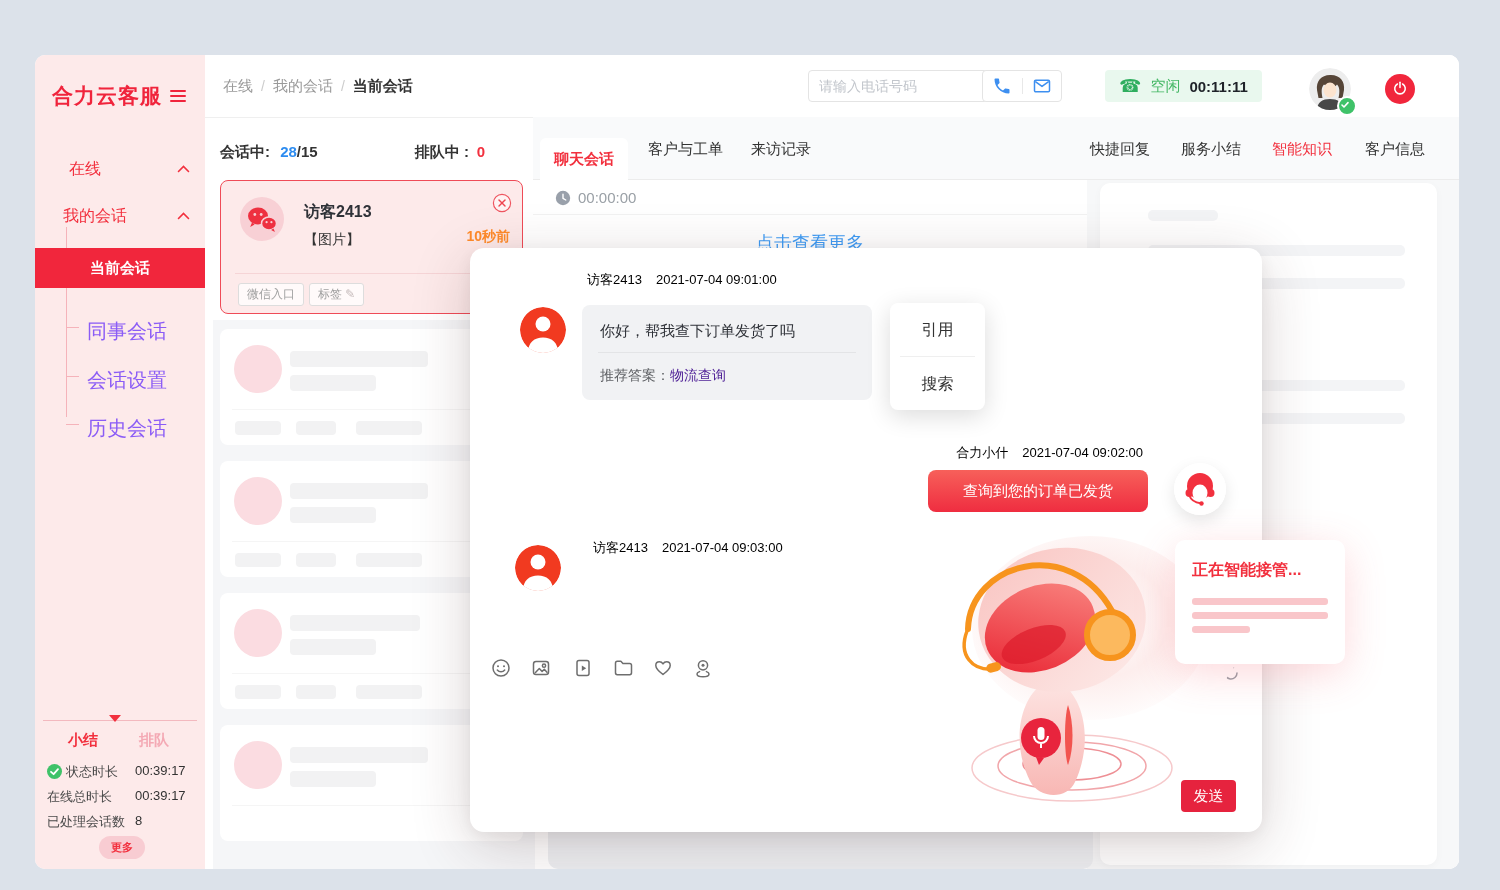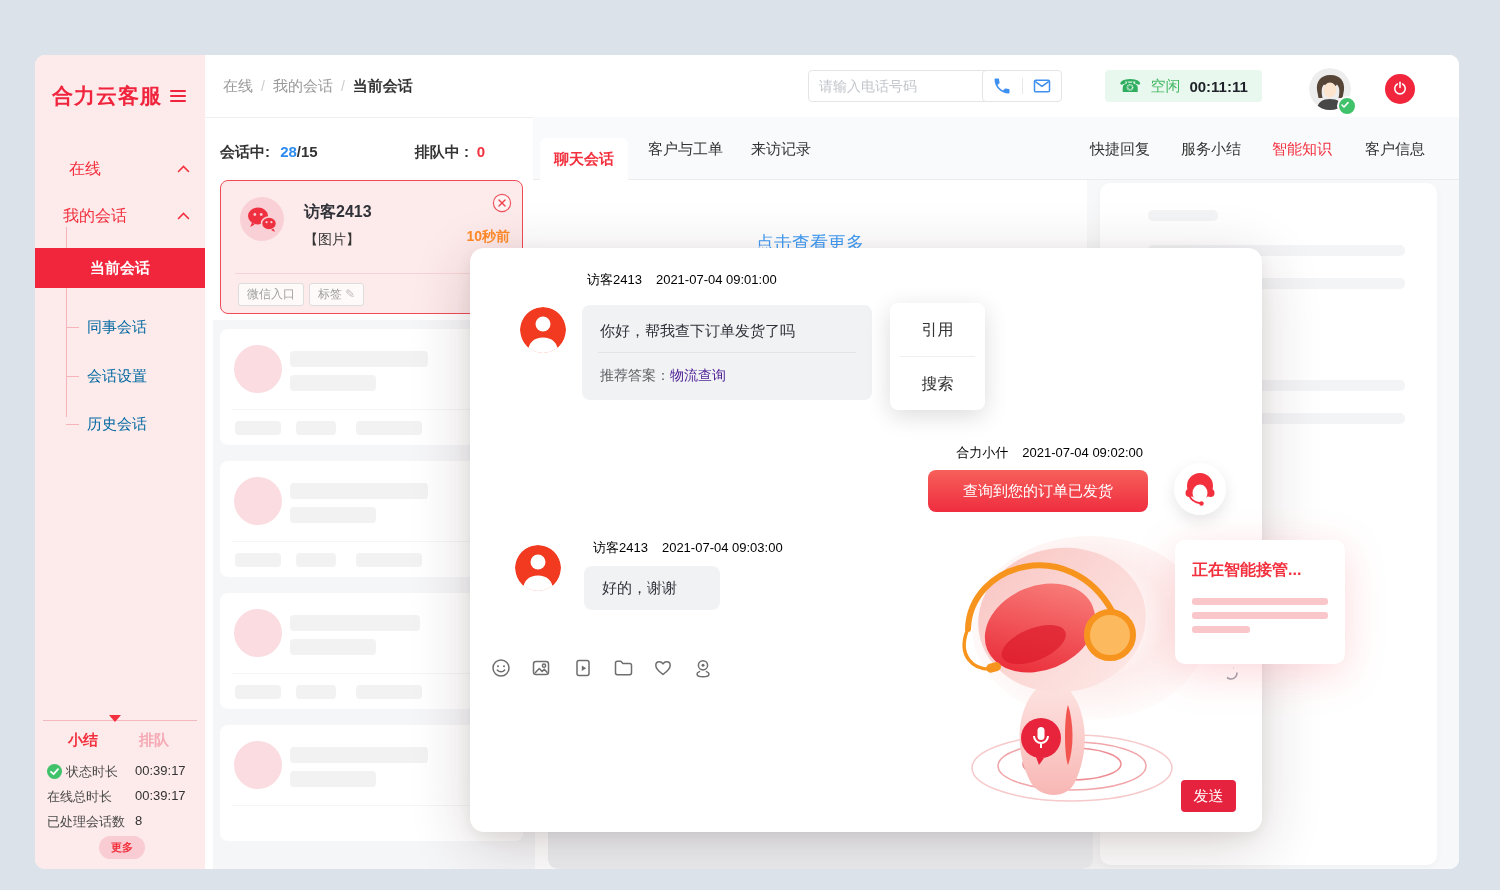--- a/index.html
+++ b/index.html
@@ -8,21 +8,21 @@
   .window{position:absolute;left:35px;top:35px;width:1424px;height:814px;background:#fff;border-radius:10px;overflow:hidden;}
   
   .sidebar{position:absolute;left:0;top:0;width:170px;height:814px;background:#fdeaea;}
   .logo-text{position:absolute;left:17px;top:27px;font-size:21px;font-weight:bold;color:#f0243c;letter-spacing:1px;}
   .hamburger{position:absolute;left:134px;top:34px;}
   .menu-item{position:absolute;color:#f2303e;font-size:16px;}
   .chev{position:absolute;left:142px;}
   .tree-v{position:absolute;left:31px;top:172px;width:1px;height:190px;background:#f5b3ba;}
   .tree-h{position:absolute;left:31px;width:13px;height:1px;background:#f5b3ba;}
   .active-bar{position:absolute;left:0;top:193px;width:170px;height:40px;background:#f1263c;color:#fff;font-size:15px;line-height:40px;text-align:center;font-weight:bold;}
-  .sub-item{position:absolute;left:52px;color:#0369a1;font-size:15px;}
+  .sub-item{position:absolute;left:52px;color:#8b5cf6;font-size:20px;}
   .sb-divider{position:absolute;left:8px;top:665px;width:154px;height:1px;background:#f3b9bf;}
   .collapse-arrow{position:absolute;left:74px;top:660px;width:0;height:0;border-left:6px solid transparent;border-right:6px solid transparent;border-top:7px solid #f2303e;}
   .sum-tab{position:absolute;top:676px;font-size:15px;font-weight:bold;}
   .stat-row{position:absolute;left:12px;width:150px;height:18px;font-size:13px;color:#4a4a4a;}
   .stat-val{position:absolute;left:88px;color:#333;}
   .more-btn{position:absolute;left:64px;top:781px;background:#f8ccd2;color:#f2303e;font-size:11px;font-weight:bold;border-radius:12px;padding:4px 12px;cursor:pointer;}
   
   .main{position:absolute;left:170px;top:0;width:1254px;height:814px;background:#fff;}
   .topbar{position:absolute;left:0;top:0;width:1254px;height:62px;border-bottom:1px solid #efefef;background:#fff;}
   .crumb{font-size:15px;color:#999;}
@@ -261,20 +261,27 @@
       <div class="tab-strip">
         <div class="tab-active">聊天会话</div>
         <div class="tab" style="left:115px;">客户与工单</div>
         <div class="tab" style="left:218px;">来访记录</div>
         <div class="tab" style="left:557px;">快捷回复</div>
         <div class="tab" style="left:648px;">服务小结</div>
         <div class="tab red" style="left:739px;">智能知识</div>
         <div class="tab" style="left:832px;">客户信息</div>
       </div>
 
+      <div class="timer-row">
+        <svg style="position:absolute;left:22px;top:10px;" width="16" height="16" viewBox="0 0 16 16">
+          <circle cx="8" cy="8" r="7.2" fill="#99a0aa"></circle>
+          <polyline points="8,4.2 8,8.4 10.8,10" fill="none" stroke="#fff" stroke-width="1.4" stroke-linecap="round" stroke-linejoin="round"></polyline>
+        </svg>
+        <span class="timer-text">00:00:00</span>
+      </div>
 
       <div class="load-more">点击查看更多</div>
 
       <div class="right-bg"></div>
       <div class="input-skel"></div>
 
       <div class="right-card">
         <div class="rc-line" style="top:27px;width:70px;"></div>
         <div class="rc-line" style="top:62px;"></div>
         <div class="rc-line" style="top:95px;"></div>
@@ -328,21 +335,20 @@
       <div class="msg-head" style="left:123px;top:291px;">
         <span>访客2413</span><span class="t">2021-07-04 09:03:00</span>
       </div>
       <div class="av-red" style="left:45px;top:297px;">
         <svg width="46" height="46" viewBox="0 0 46 46">
             <circle cx="23" cy="23" r="23" fill="#f13a20"></circle>
             <circle cx="23" cy="17" r="7.5" fill="#fff"></circle>
             <path d="M8 46 c0 -11 6.5 -15.5 15 -15.5 s15 4.5 15 15.5 z" fill="#fff"></path>
           </svg>
       </div>
-      <div class="bubble" style="left:114px;top:318px;width:136px;height:44px;line-height:44px;padding-left:18px;box-sizing:border-box;">好的，谢谢</div>
 
       <svg class="tool-icon" style="left:20px;" viewBox="0 0 22 22" fill="none" stroke="#6e6e6e" stroke-width="1.5" stroke-linecap="round">
         <circle cx="11" cy="11" r="8"></circle>
           <circle cx="8" cy="9.2" r="1" fill="#6e6e6e" stroke="none"></circle>
           <circle cx="14" cy="9.2" r="1" fill="#6e6e6e" stroke="none"></circle>
           <path d="M7.3 13 a4.7 4.7 0 0 0 7.4 0"></path>
       </svg>
       <svg class="tool-icon" style="left:60px;" viewBox="0 0 22 22" fill="none" stroke="#6e6e6e" stroke-width="1.5" stroke-linecap="round" stroke-linejoin="round">
         <rect x="3.5" y="4.5" width="15" height="13" rx="2.5"></rect>
           <circle cx="14" cy="8.7" r="1.6"></circle>

